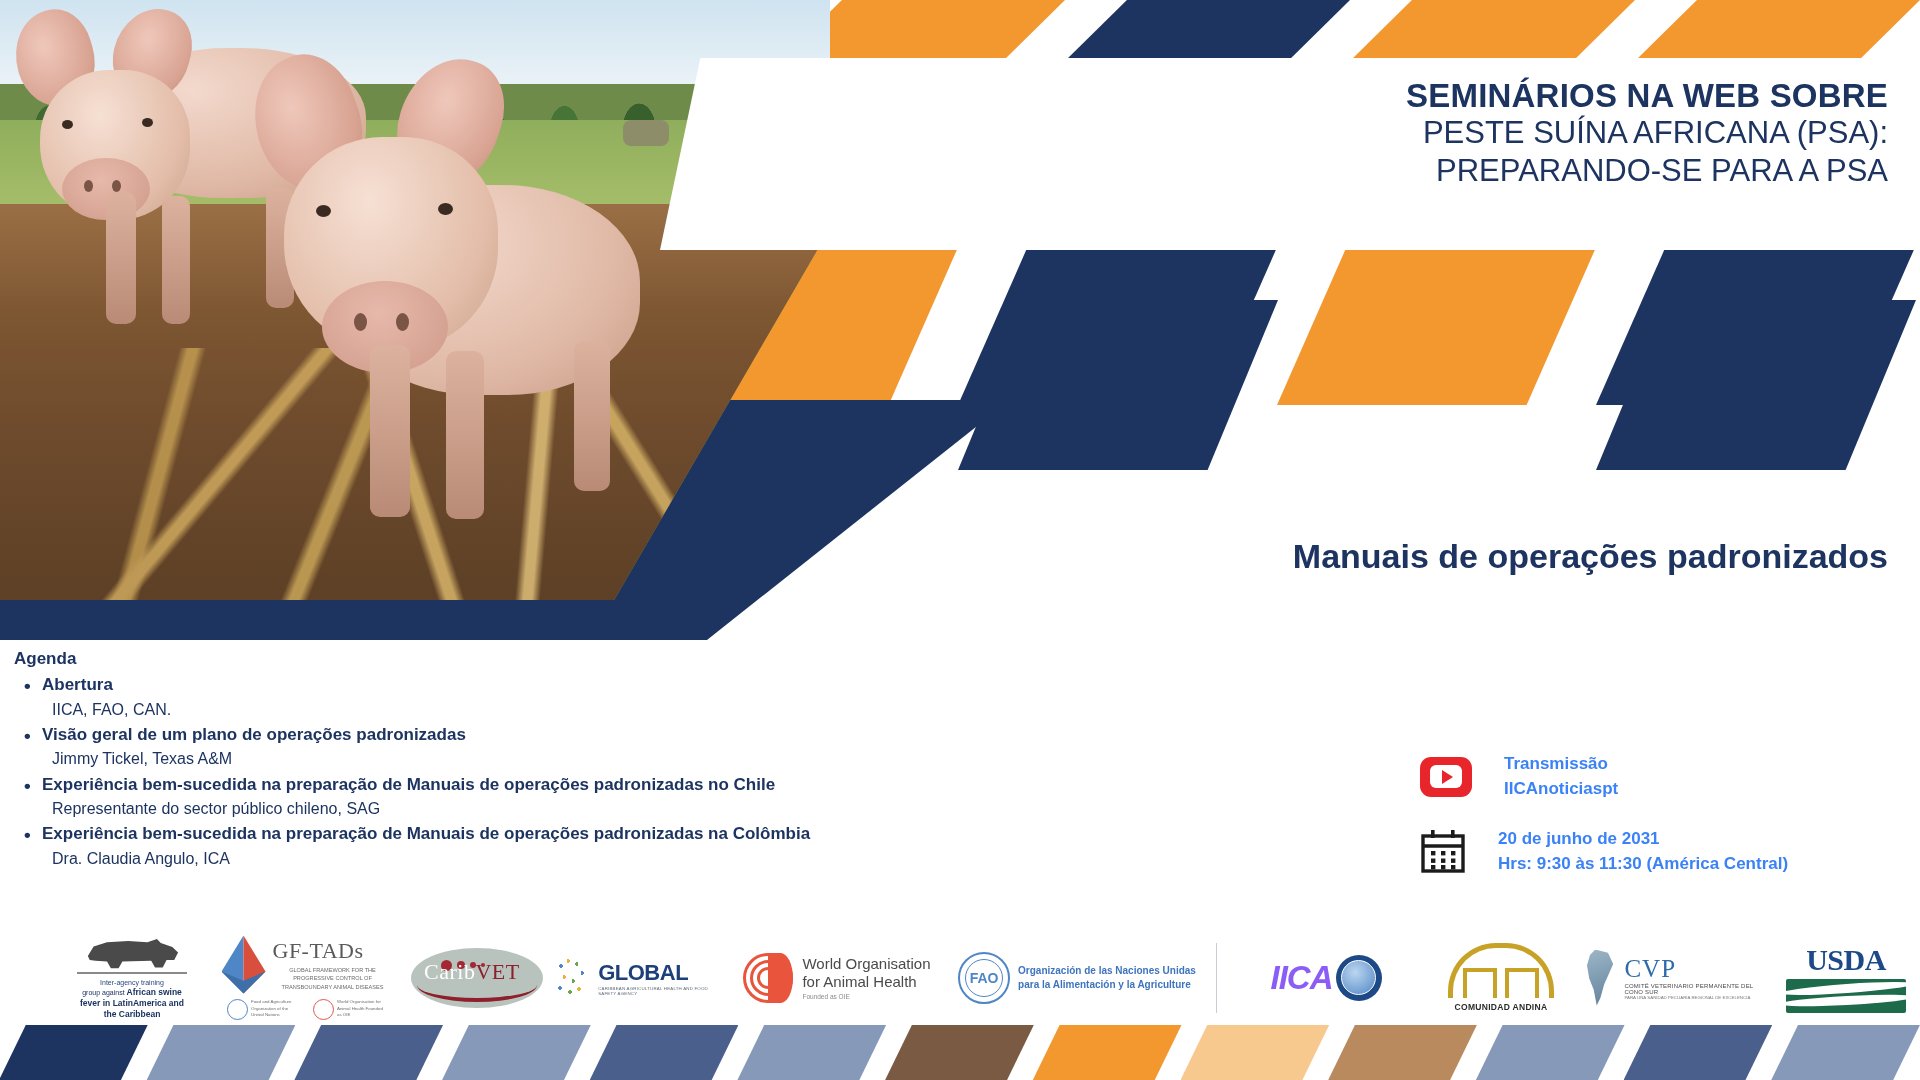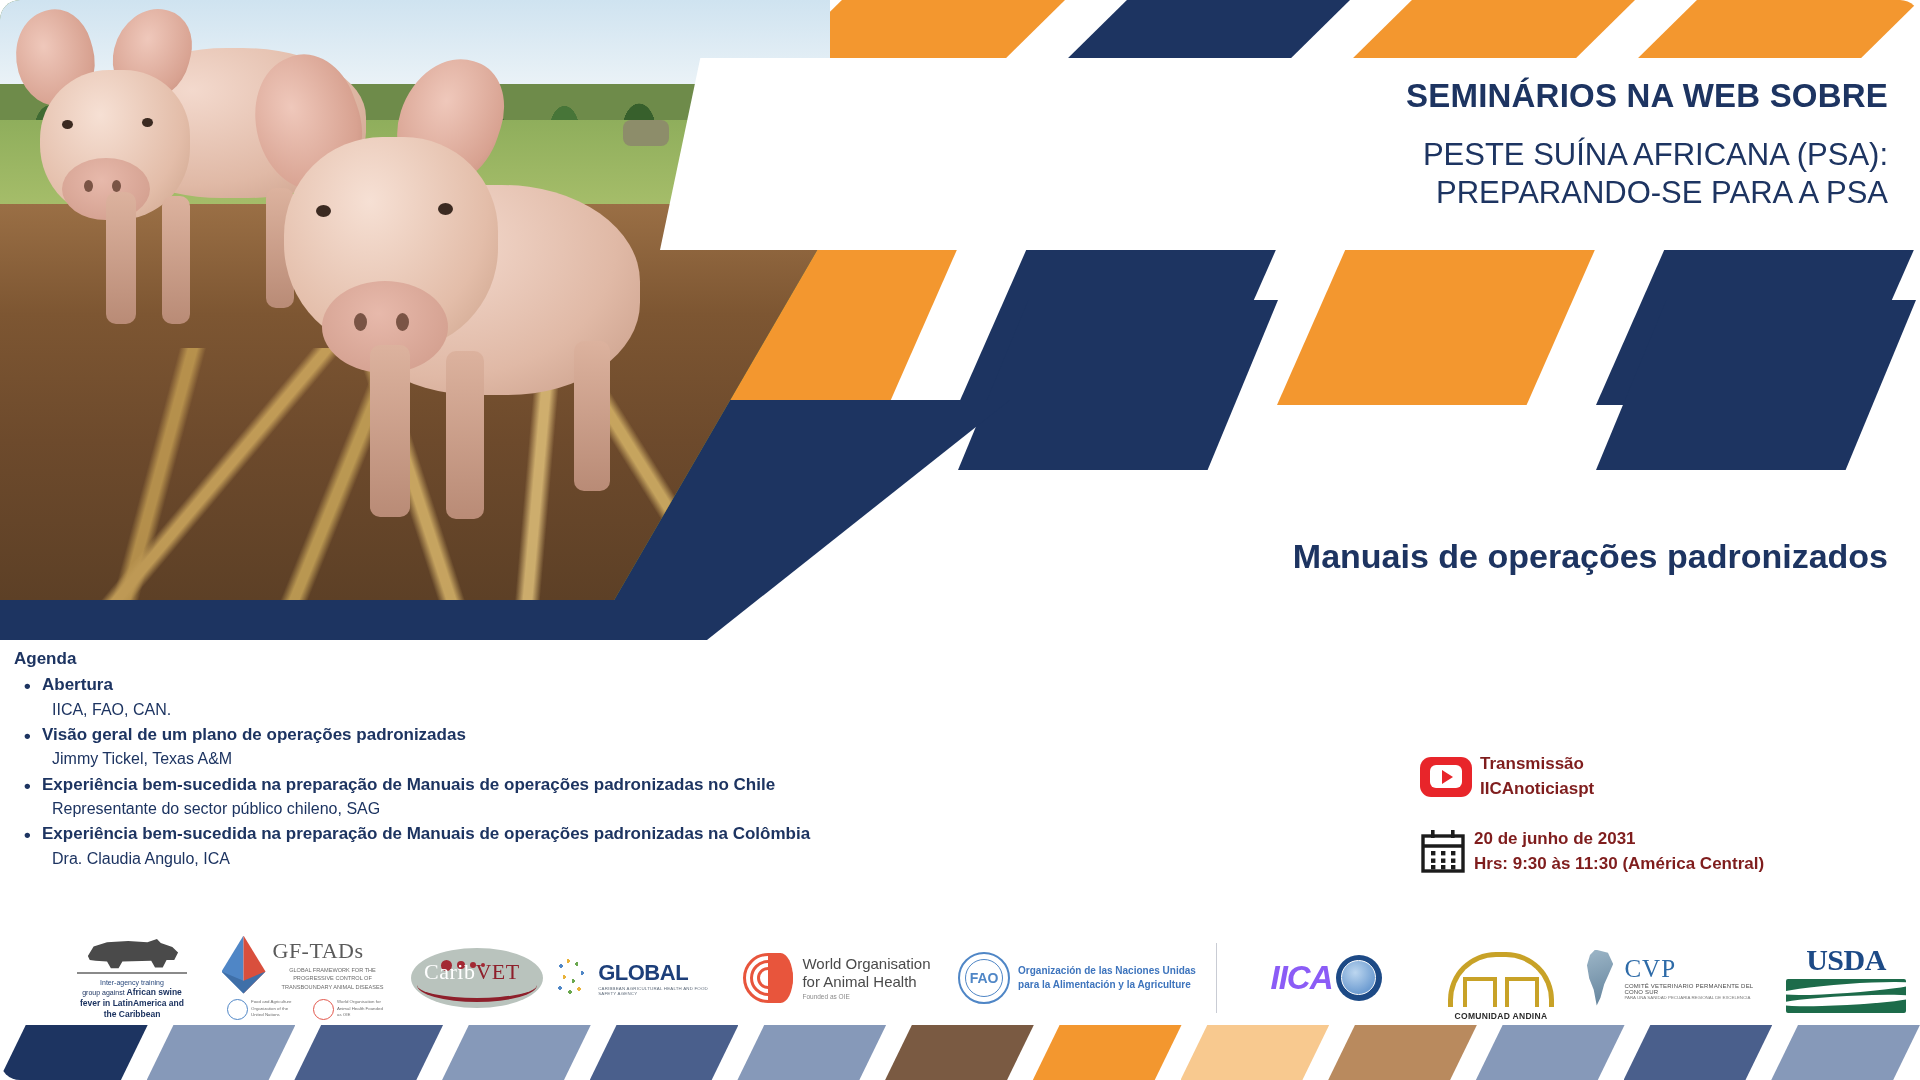--- a/index.html
+++ b/index.html
@@ -1,17 +1,17 @@
 <!DOCTYPE html>
 <html><head>
 <meta charset="utf-8">
 <style>
   html,body{margin:0;padding:0;background:#fff;}
   body{width:1920px;height:1080px;overflow:hidden;font-family:"Liberation Sans",sans-serif;}
-  #poster{position:relative;width:1920px;height:1080px;background:#ffffff;overflow:hidden;border-radius:20px;}
+  #poster{position:relative;width:1920px;height:1080px;background:#ffffff;overflow:hidden;}
 
   
   .hexband{position:absolute;display:flex;}
   .hex{width:320px;height:100%;
        clip-path:polygon(22% 0%,100% 0%,78% 100%,0% 100%);
        margin-left:-1px;}
 
   
   #band-top{top:0;left:780px;width:1140px;height:62px;}
   
@@ -69,21 +69,21 @@
 
   #pigA{left:10px;top:8px;width:360px;height:330px;}
   #pigB{left:250px;top:55px;width:470px;height:470px;}
 
   
   #title-strip{position:absolute;top:58px;left:660px;width:1260px;height:192px;
      background:#ffffff;clip-path:polygon(3.2% 0,100% 0,100% 100%,0 100%);}
   #title-block{position:absolute;top:78px;left:960px;width:950px;text-align:right;
      padding-right:22px;box-sizing:border-box;}
   #kicker{font-size:33px;font-weight:bold;letter-spacing:.2px;color:#1d3461;line-height:1.1;}
-  #maintitle{margin-top:22px;font-size:31px;font-weight:400;color:#1d3461;line-height:1.22;}
+  #maintitle{font-size:31px;font-weight:400;color:#1d3461;line-height:1.22;}
 
   
   #navy-wedge{position:absolute;top:400px;left:0;width:1010px;height:240px;
      background:#1d3461;clip-path:polygon(0 0,100% 0,70% 100%,0 100%);}
 
   
   #subtitle{position:absolute;top:535px;left:880px;width:1030px;text-align:right;
      padding-right:22px;box-sizing:border-box;
      font-size:34px;font-weight:bold;color:#1d3461;line-height:1.25;}
 
@@ -92,21 +92,21 @@
   #agenda-title{font-size:17px;font-weight:bold;margin-bottom:4px;}
   #agenda ul{list-style:none;margin:0;padding-left:28px;}
   #agenda li{margin-bottom:2px;}
   .ag-topic{font-size:17px;font-weight:bold;position:relative;line-height:1.45;}
   .ag-topic:before{content:"•";position:absolute;left:-18px;top:-1px;font-size:19px;}
   .ag-speaker{font-size:16px;font-weight:400;line-height:1.45;padding-left:10px;}
 
   
   #info{position:absolute;top:752px;left:1420px;width:480px;}
   .info-row{display:flex;align-items:center;margin-bottom:26px;}
-  .info-txt{margin-left:8px;color:#7f1d1d;font-size:17px;font-weight:bold;line-height:1.45;}
+  .info-txt{margin-left:32px;color:#3b82f6;font-size:17px;font-weight:bold;line-height:1.45;}
   #yt-icon{width:52px;height:40px;border-radius:11px;background:#e8252a;
      display:flex;align-items:center;justify-content:center;flex:none;}
   #yt-icon .screen{width:32px;height:23px;border-radius:6px;background:#fff;
      display:flex;align-items:center;justify-content:center;}
   #yt-icon .tri{width:0;height:0;border-left:11px solid #e8252a;
      border-top:7px solid transparent;border-bottom:7px solid transparent;margin-left:3px;}
   #cal-icon{width:46px;height:46px;flex:none;position:relative;}
 
   
   #logobar{position:absolute;left:0;bottom:55px;width:1920px;height:95px;
@@ -187,21 +187,21 @@
   
   #logo-iica{width:190px;}
   #iica-word{font-size:33px;font-weight:bold;font-style:italic;color:#8b5cf6;letter-spacing:-1px;}
   #iica-globe{width:46px;height:46px;border-radius:50%;background:#1d4a86;margin-left:3px;
      display:flex;align-items:center;justify-content:center;}
   #iica-globe .g{width:33px;height:33px;border-radius:50%;
      background:radial-gradient(circle at 40% 35%,#bcd6ef,#4f86c6);
      border:1px solid #fff;}
 
   
-  #logo-can{width:160px;flex-direction:column;justify-content:flex-end;}
+  #logo-can{width:160px;flex-direction:column;}
   #can-arch{width:96px;height:50px;border:5px solid #c8a227;border-bottom:none;
      border-radius:48px 48px 0 0;position:relative;}
   #can-arch .step{position:absolute;bottom:0;width:26px;height:26px;
      border:4px solid #c8a227;border-bottom:none;}
   #can-tx{font-size:8.5px;font-weight:bold;color:#2b2b2b;letter-spacing:.3px;margin-top:4px;}
 
   
   #logo-cvp{width:190px;}
   #cvp-map{width:42px;height:56px;margin-right:6px;
      background:linear-gradient(160deg,#9fb8c9,#5f7f99);

